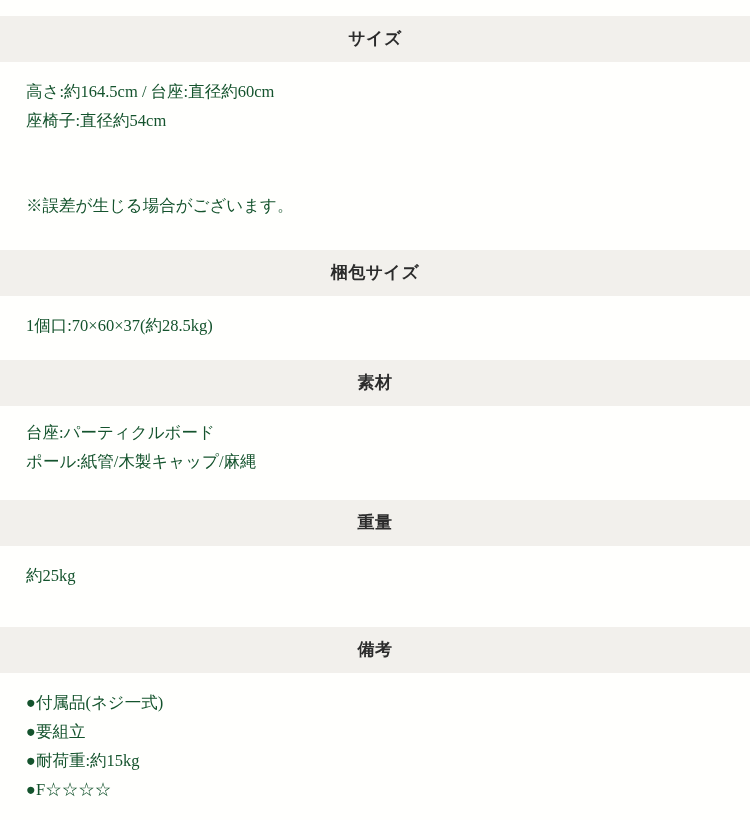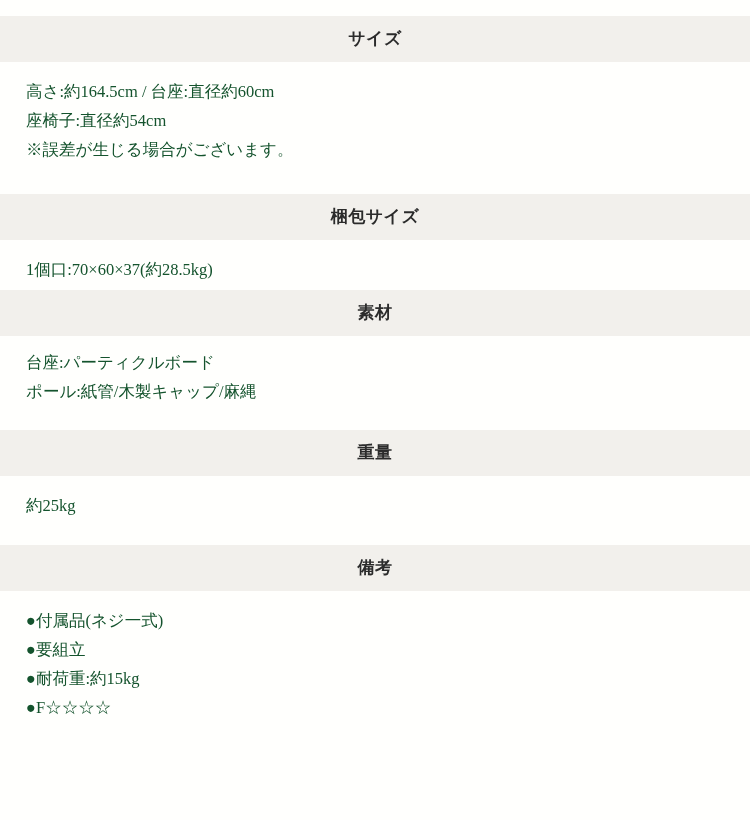--- a/index.html
+++ b/index.html
@@ -37,28 +37,29 @@
     line-height: 1.75;
     color: #14532d;
   }
   .section-body .line {
     white-space: pre;
   }
   
   .sec-size .section-header { margin-top: 16px; }
   .sec-size .section-body { padding-top: 16px; }
   .sec-size .note {
+    margin-top: 56px;
     font-size: 16.5px;
     line-height: 1.7;
   }
   .sec-size { padding-bottom: 30px; }
 
-  .sec-package .section-body { padding-top: 16px; padding-bottom: 5px; }
+  .sec-package .section-body { padding-top: 16px; padding-bottom: 19px; }
   .sec-material .section-body { padding-top: 13px; padding-bottom: 24px; }
-  .sec-weight .section-body { padding-top: 16px; padding-bottom: 24px; }
+  .sec-weight .section-body { padding-top: 16px; padding-bottom: 36px; }
   .sec-note .section-body { padding-top: 16px; }
 
   .bullet-line {
     white-space: pre;
   }
 </style>
 </head>
 <body>
 
 <div class="spec-table">

